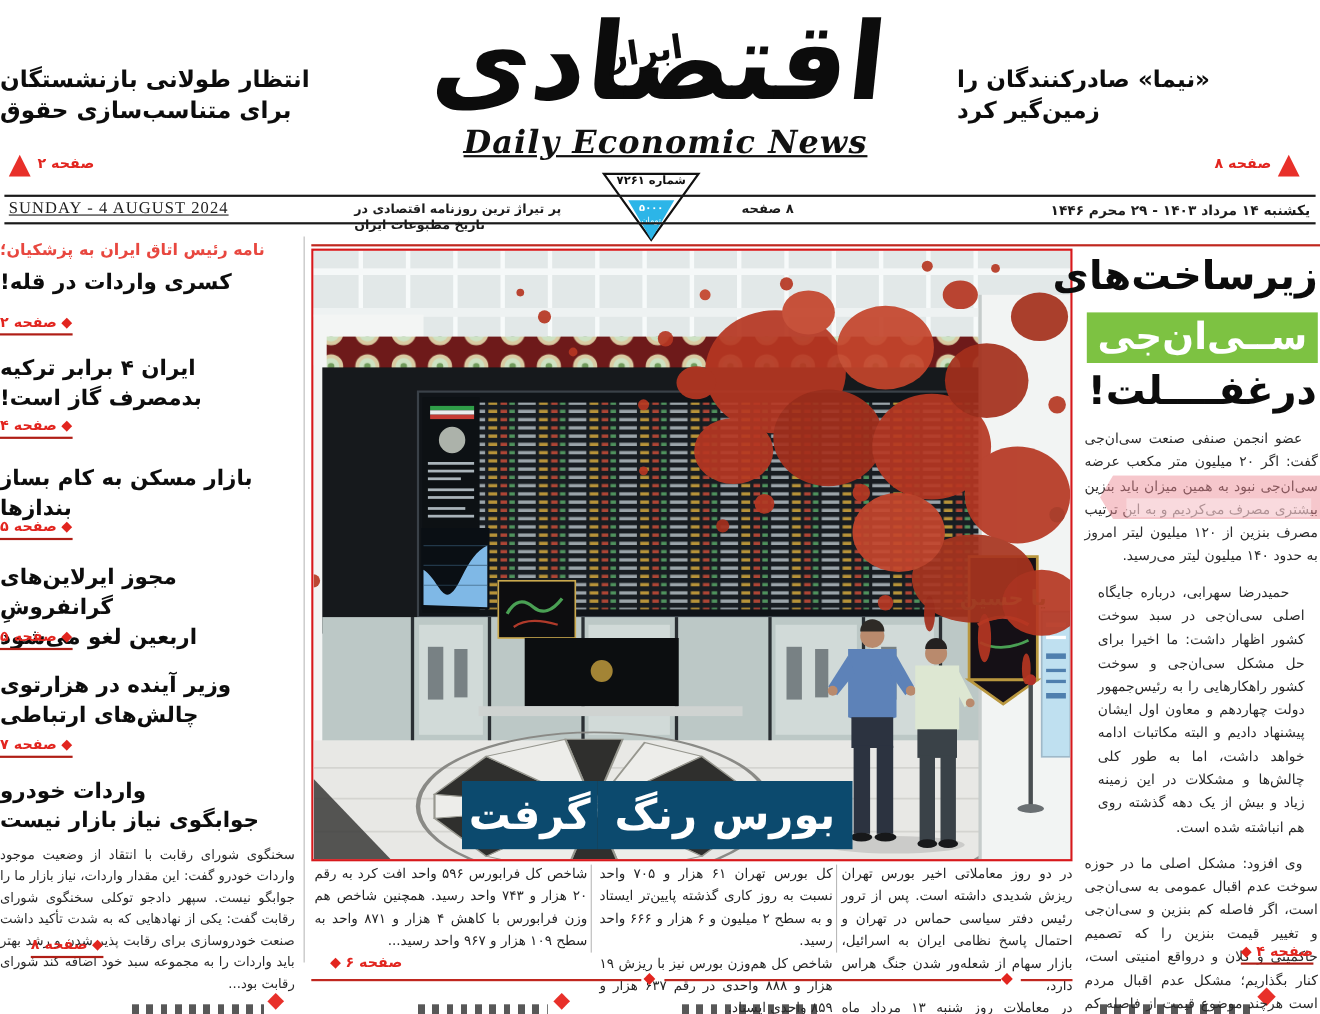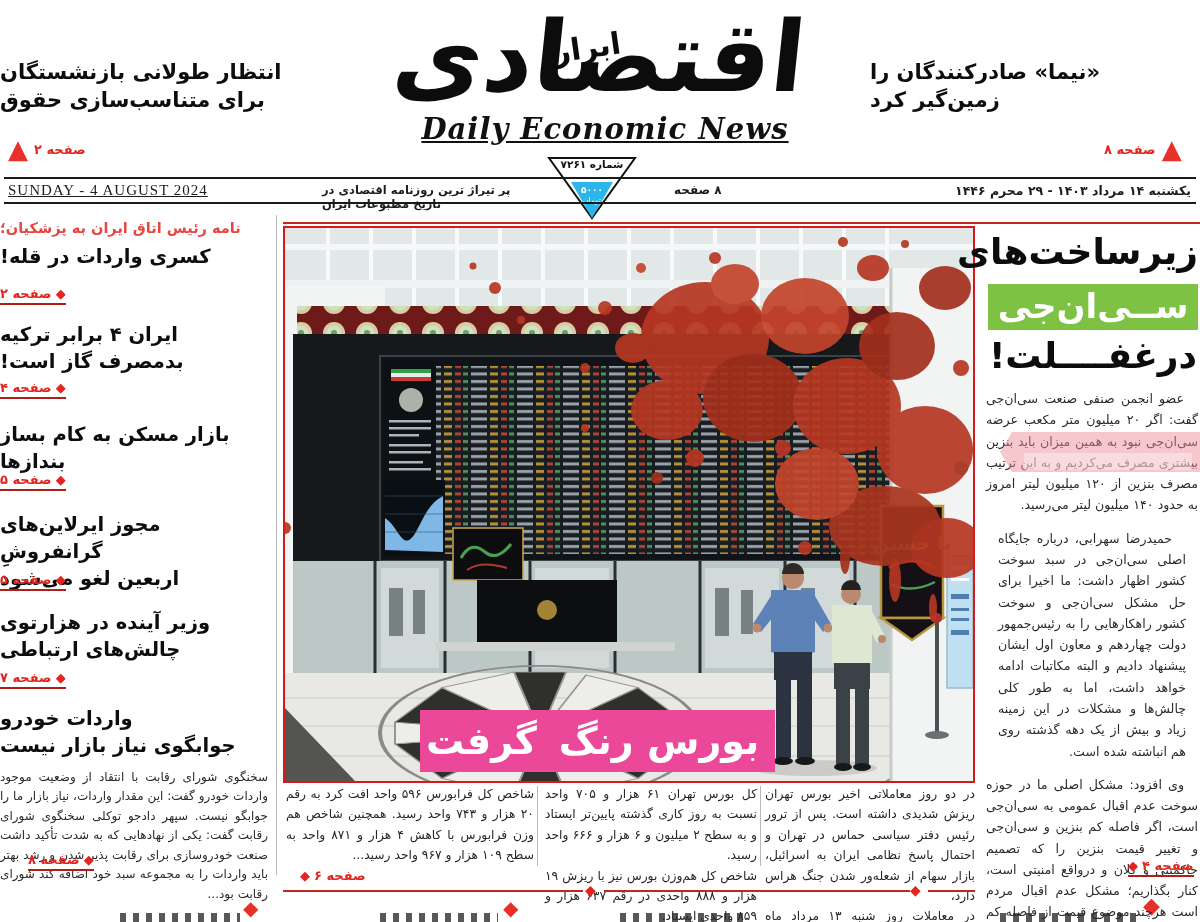--- a/index.html
+++ b/index.html
@@ -19,21 +19,21 @@
   .kicker{color:#e8473f;font-weight:700;font-size:14.5px;}
   .pmark{display:flex;align-items:center;gap:4px;color:#e2251f;font-weight:700;font-size:13px;
          border-bottom:2px solid #b01e16;padding-bottom:2px;}
   .pmark .dia{font-size:13px;line-height:1;}
   .tri{color:#e8302a;font-size:26px;line-height:1;}
   .sb-title{font-weight:700;color:#0d0d0d;font-size:19.5px;line-height:1.38;text-align:left;}
   .body-txt{font-size:12px;line-height:1.62;color:#2a2a2a;}
   .col-txt{font-size:12.3px;line-height:1.66;color:#262626;}
   .band{display:flex;flex-direction:row;height:62px;}
   .band .seg{display:flex;align-items:center;justify-content:center;font-weight:700;font-size:38px;}
-  .seg-red{background:#ec4899;color:#fff;}
+  .seg-red{background:#0c4a6e;color:#fff;}
   .seg-black{background:#0d0d0d;color:#e8302a;}
   .rc-h1{font-weight:700;color:#0c0c0c;font-size:36px;line-height:1.1;text-align:center;letter-spacing:-1px;}
   .rc-green{background:#7dc242;color:#fff;font-weight:700;font-size:34px;text-align:center;line-height:1.35;}
   .stub{background:repeating-linear-gradient(90deg,#2e2e2e 0 6px,transparent 6px 13px);height:9px;opacity:.8;}
   .vrule{width:1px;background:#b9b9b9;}
   .watermark{background:rgba(236,138,148,.48);clip-path:polygon(6% 0,100% 0,100% 100%,6% 100%,0 50%);}
   .watermark .inner{position:absolute;left:12%;right:4%;top:52%;height:42%;background:rgba(255,255,255,.35);}
 </style>
 </head>
 <body>

